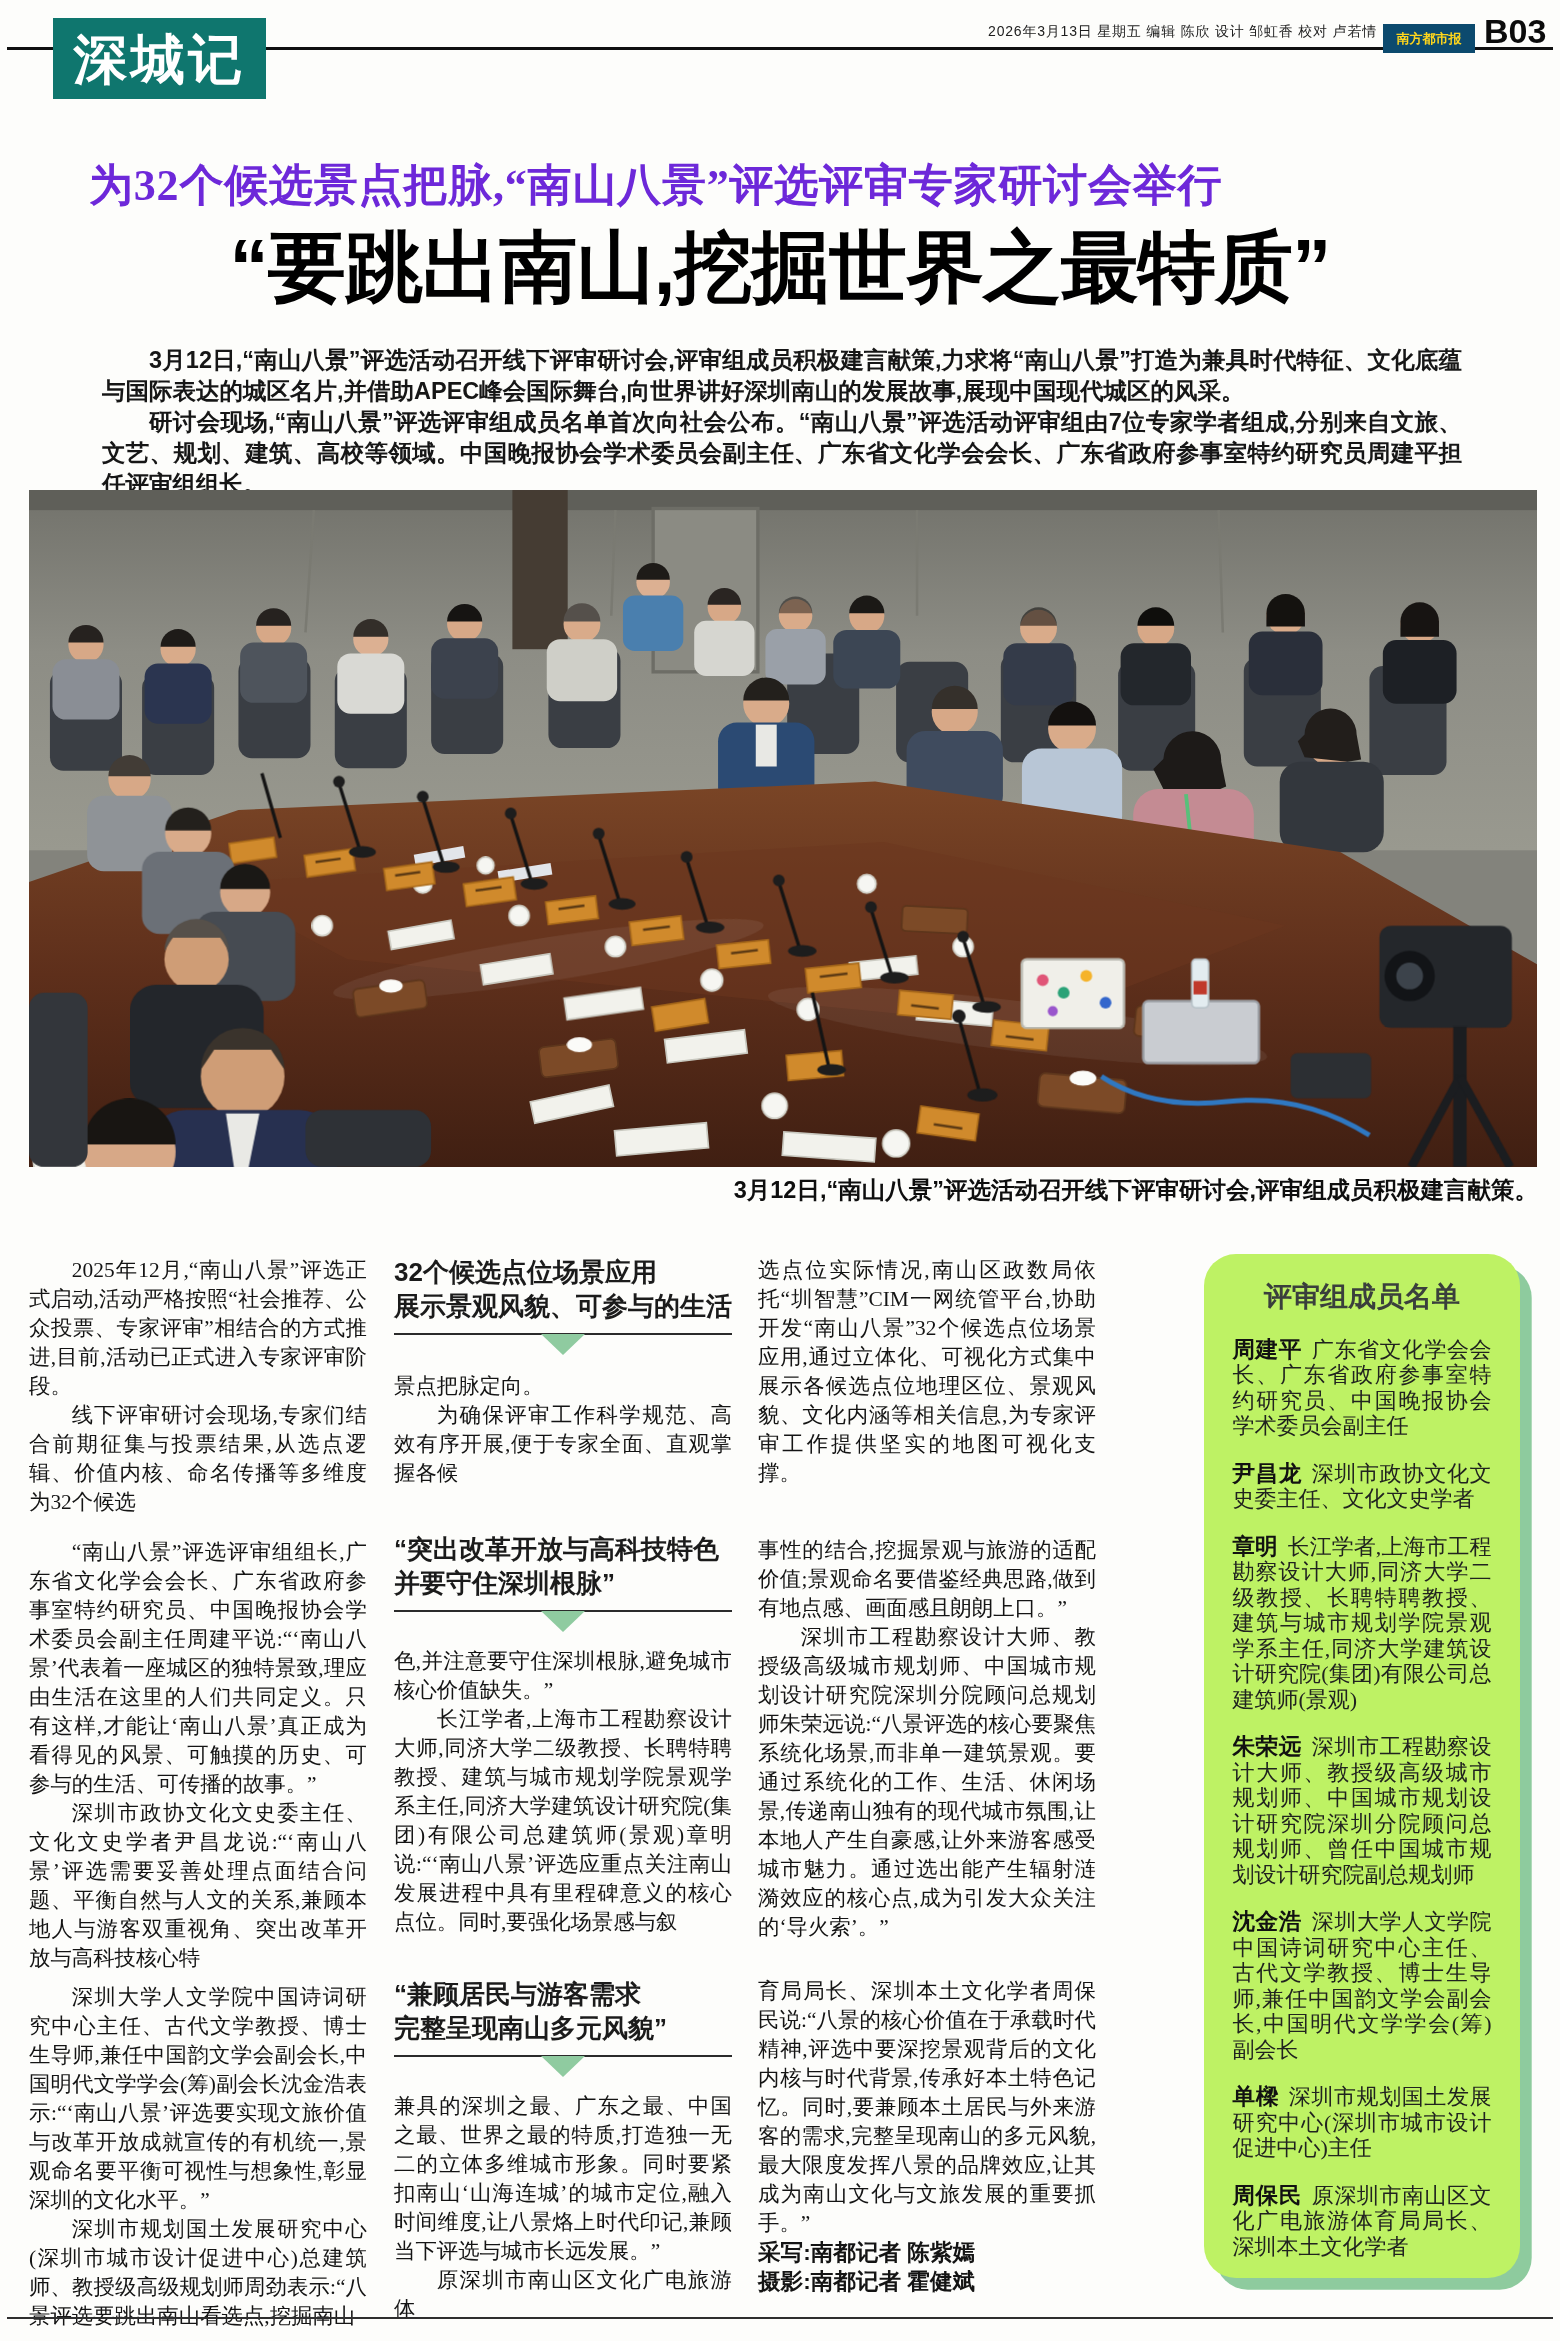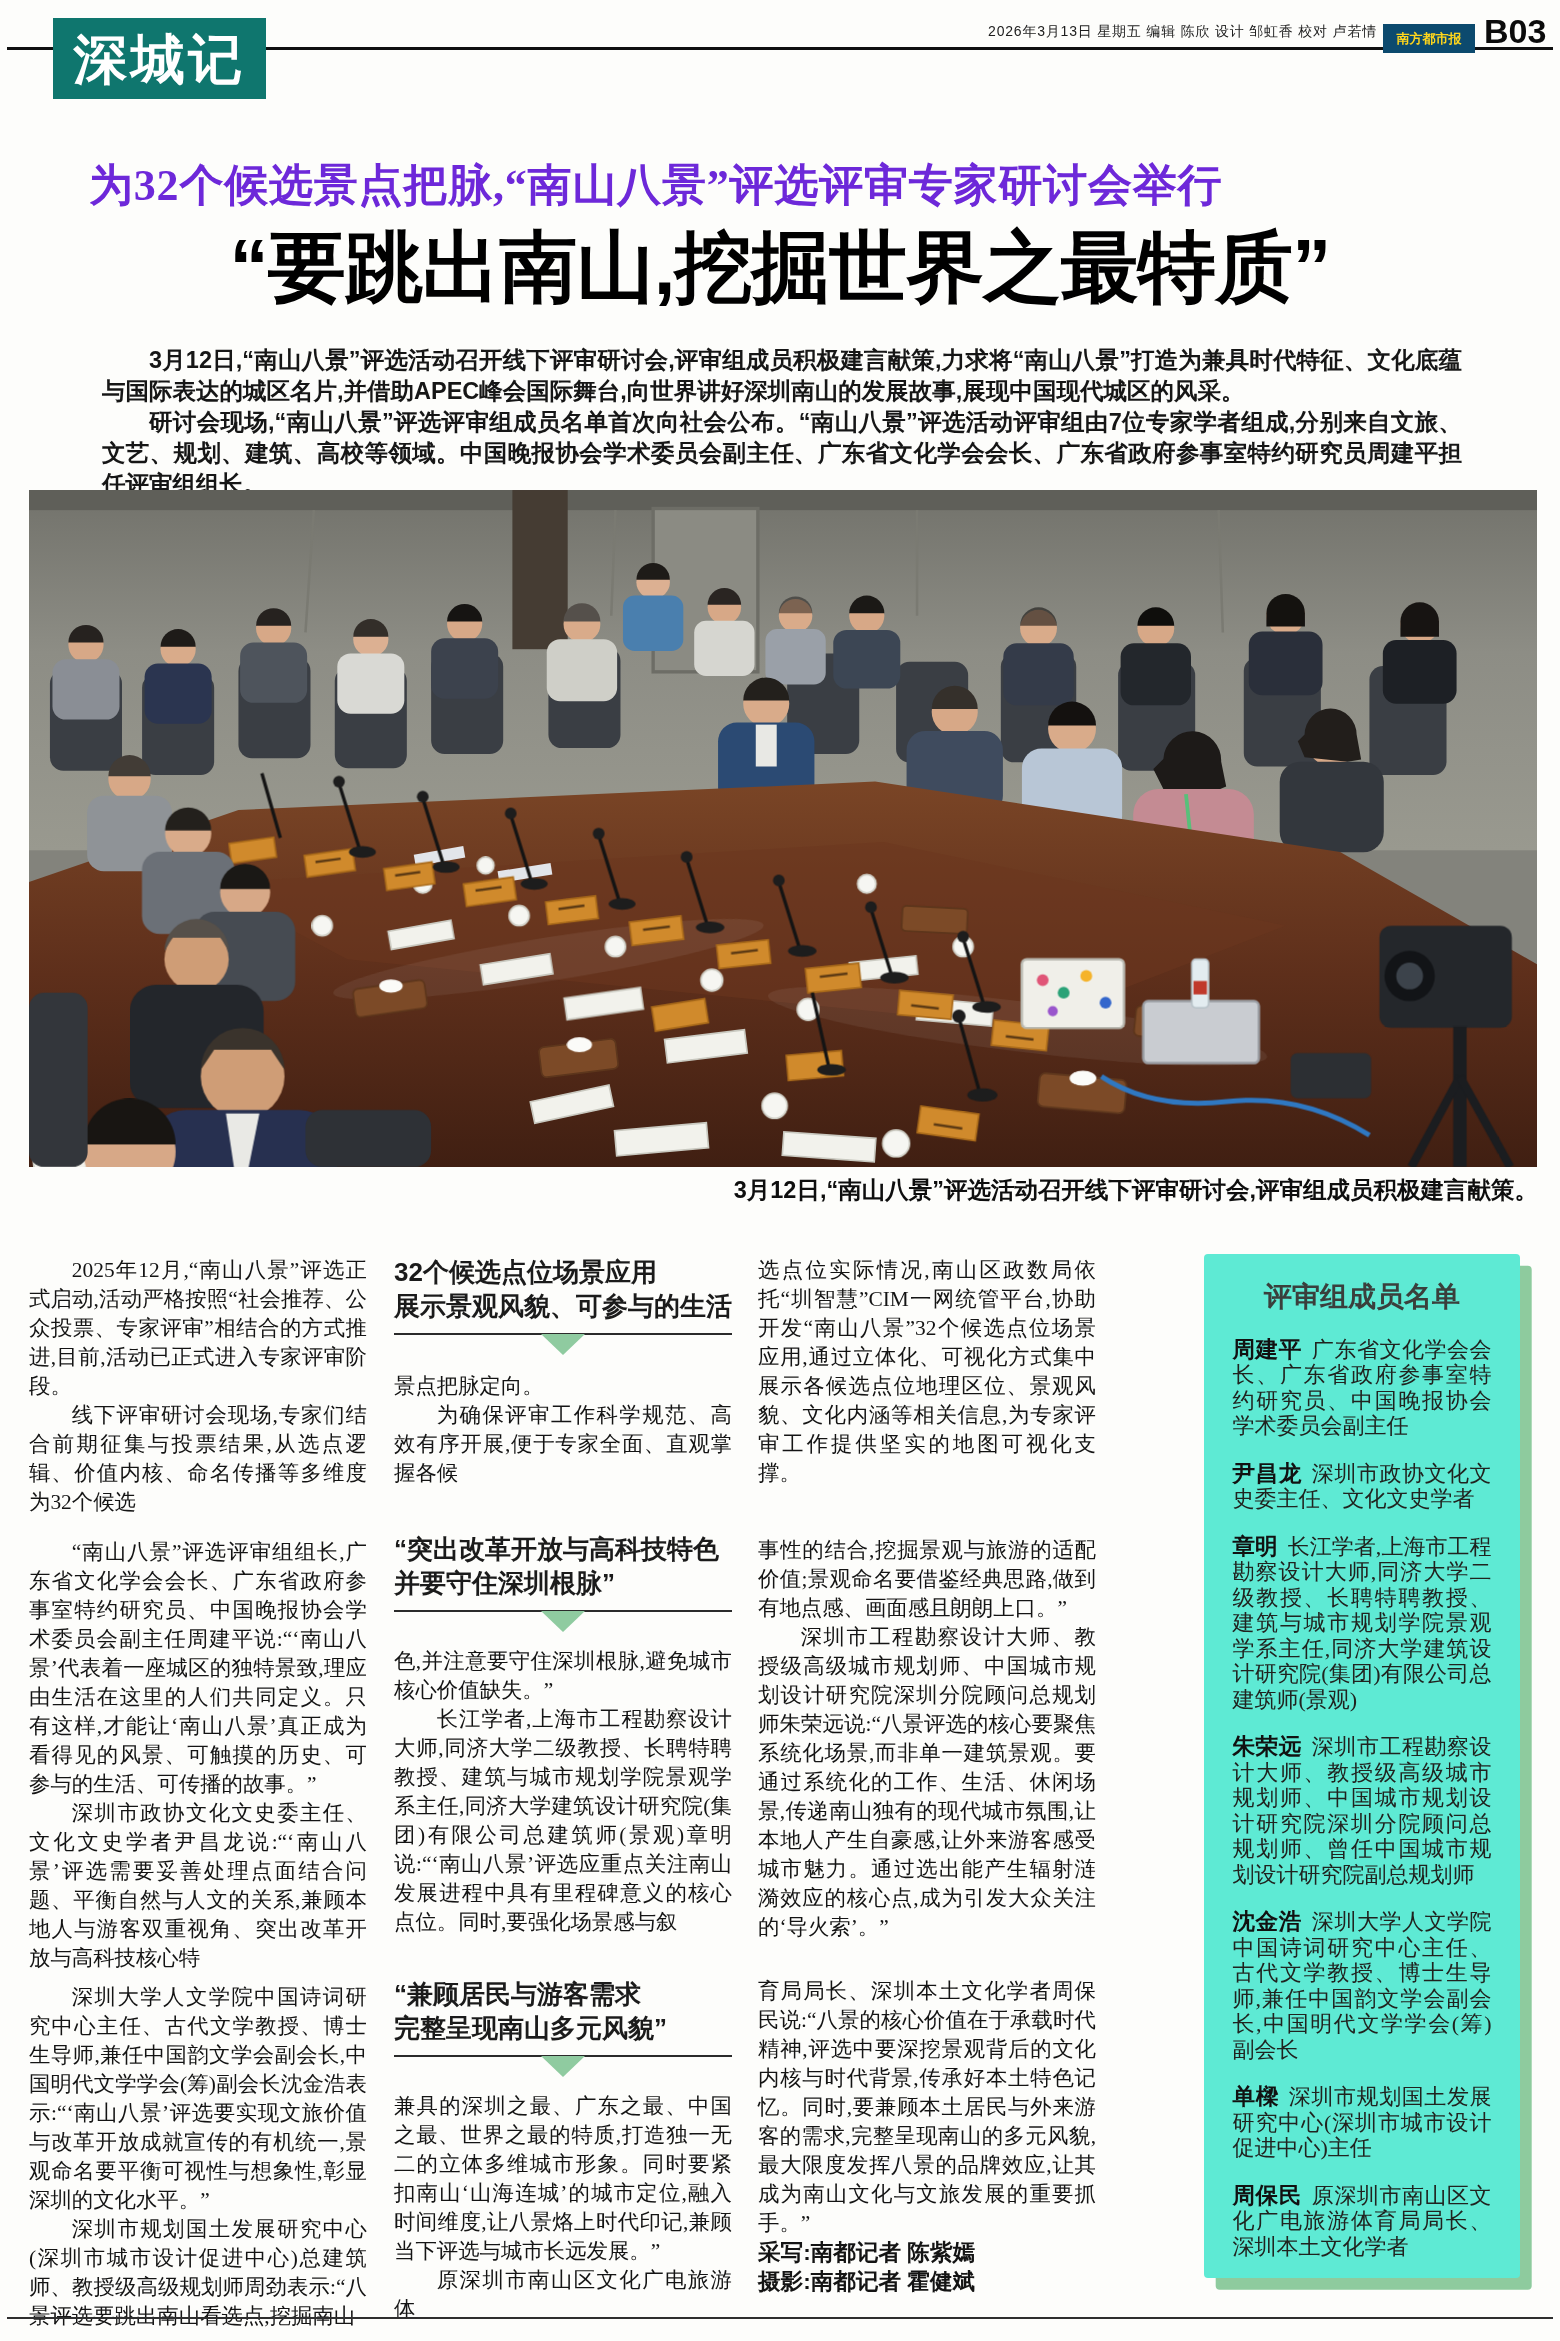--- a/index.html
+++ b/index.html
@@ -48,22 +48,22 @@
         font-family:"Liberation Sans","DejaVu Sans",sans-serif;font-weight:800;
         font-size:26px;line-height:34px;color:#1b1b1b;}
   .subhead .rule{margin-top:10px;border-top:2.5px solid #2b2b2b;height:0;}
   .subhead .tri{width:0;height:0;margin:-0.8px auto 0;border-left:22.6px solid transparent;
         border-right:22.6px solid transparent;border-top:21px solid #8fcba0;}
 
   .credit{font-family:"Liberation Sans","DejaVu Sans",sans-serif;font-weight:700;
         font-size:22.6px;line-height:29px;text-indent:0 !important;}
 
   
-  .sidebar{position:absolute;left:1204px;top:1254px;width:316px;height:1024px;background:#5eead4;
-        border-radius:4px;box-shadow:11.7px 11.7px 0 0 #8ecb9e;padding:23.5px 28.5px;box-sizing:border-box;
+  .sidebar{position:absolute;left:1204px;top:1254px;width:316px;height:1024px;background:#bef264;
+        border-radius:32px;box-shadow:11.7px 11.7px 0 0 #8ecb9e;padding:23.5px 28.5px;box-sizing:border-box;
         overflow:hidden;}
   .sidebar h2{margin:0 0 5px;text-align:center;font-family:"Liberation Sans","DejaVu Sans",sans-serif;
         font-weight:800;font-size:28px;color:#3a3f3c;}
   .member{margin-top:21px;font-size:22px;line-height:25.5px;text-align:justify;color:#20231f;}
   .member .name{font-family:"Liberation Sans","DejaVu Sans",sans-serif;font-weight:700;font-size:22.6px;
         color:#111;margin-right:10px;}
 
   .bottom-rule{position:absolute;left:6.7px;right:6.7px;top:2317px;height:1.7px;background:#2e2e2e;}
 </style>
 </head>

